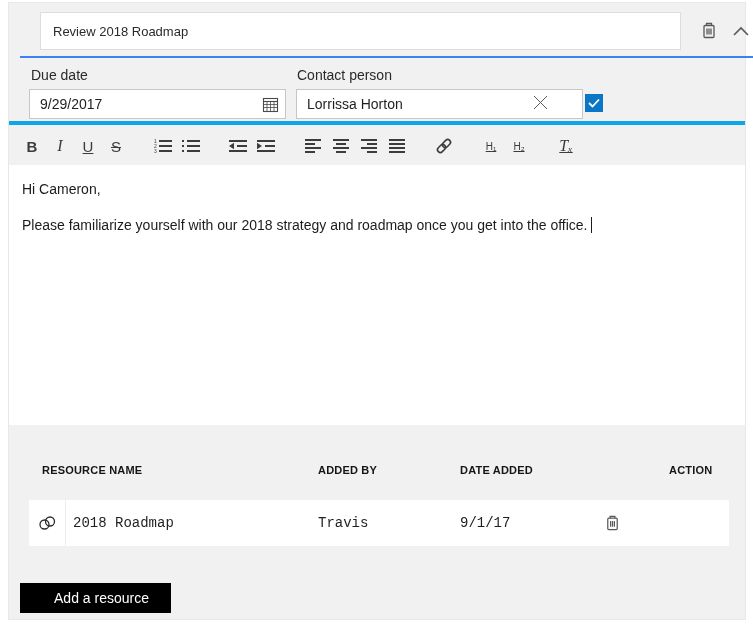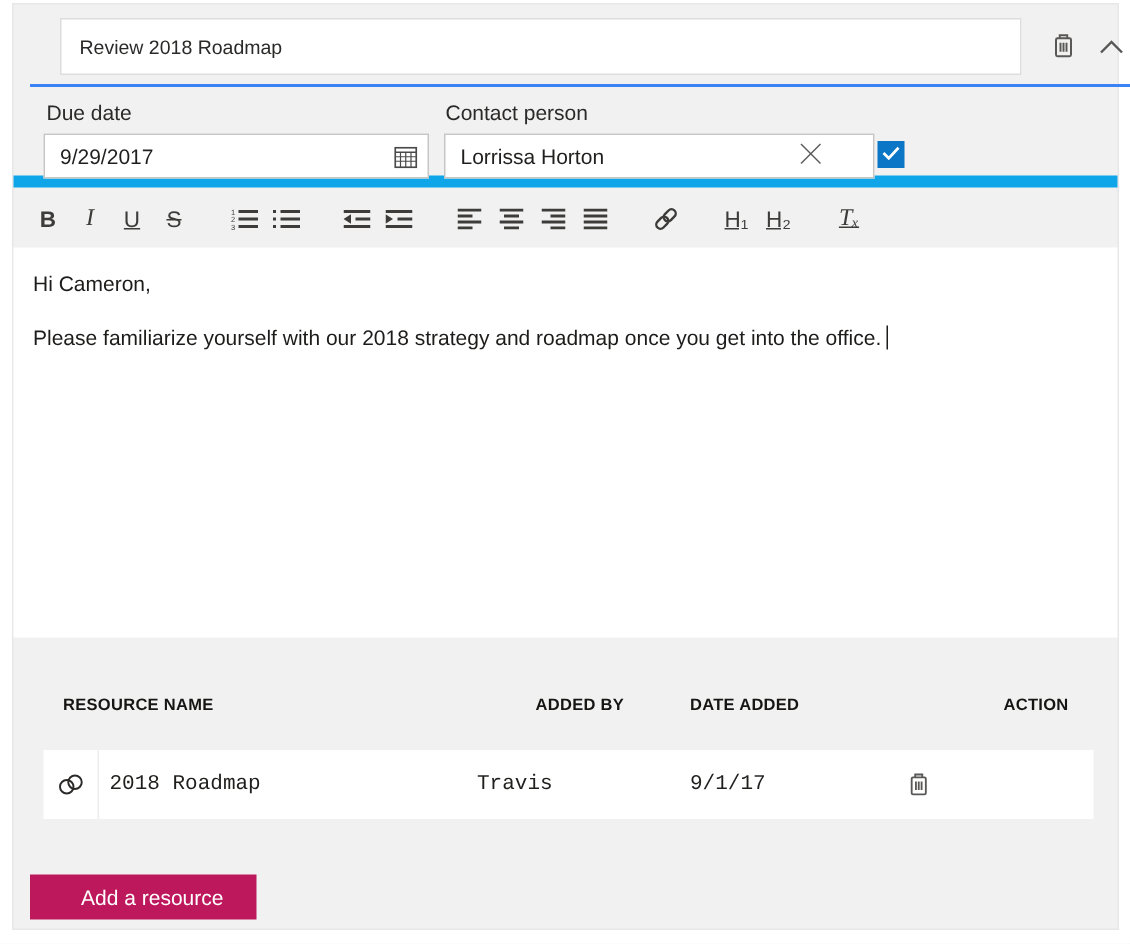--- a/index.html
+++ b/index.html
@@ -34,21 +34,21 @@
     position: absolute; width: 26px; height: 26px;
     background: transparent; border: none; cursor: pointer;
     display: flex; align-items: center; justify-content: center;
     color: #595857;
   }
   .hdr-trash { left: 676px; top: 15px; }
   .hdr-chevron { left: 708px; top: 16px; }
   
   .form-row {
     position: absolute; left: 0; top: 57px; width: 100%; height: 65px;
-    border-bottom: 8px solid #0ea5e9;
+    border-bottom: 4px solid #0ea5e9;
   }
   .field-label {
     position: absolute; top: 7px; font-size: 14px; color: #2b2a29;
   }
   .due-label { left: 22px; }
   .contact-label { left: 288px; }
   .text-input {
     position: absolute; top: 29px; height: 30px;
     background: #fff; border: 1px solid #c8c6c4;
     font-size: 14px; color: #201f1e; padding: 12px 10px;
@@ -82,21 +82,21 @@
     width: 28px; height: 30px; border: none; background: transparent;
     display: flex; align-items: center; justify-content: center;
     font-size: 15px; color: #3d3c3b; cursor: pointer;
     font-family: "Liberation Sans", sans-serif;
   }
   .tb-gap { width: 19px; }
   .g-bold { font-weight: 700; }
   .g-italic { font-style: italic; font-family: "Liberation Serif", serif; font-size: 16px; }
   .g-underline { text-decoration: underline; }
   .g-strike { text-decoration: line-through; }
-  .g-heading { font-size: 15px; text-decoration: underline; }
+  .g-heading { font-size: 10px; text-decoration: underline; }
   .g-clear { font-style: italic; font-family: "Liberation Serif", serif; font-size: 16px; text-decoration: underline; }
   .tb-btn svg { display: block; }
   
   .editor {
     position: absolute; left: 0; top: 162px; width: 100%; height: 260px;
     background: #ffffff; padding: 14px 13px;
     font-size: 14px; line-height: 20px; color: #1d1c1b;
     cursor: text;
   }
   .editor p { margin: 0 0 16px 0; }
@@ -104,21 +104,21 @@
     display: inline-block; width: 1px; height: 16px;
     background: #1d1c1b; vertical-align: -3px; margin-left: 3px;
   }
   
   .res-header-label {
     position: absolute; top: 461px;
     font-size: 11px; font-weight: 700; letter-spacing: 0.2px;
     color: #161514;
   }
   .col-name   { left: 33px; }
-  .col-added  { left: 309px; margin-left: 39px; }
+  .col-added  { left: 309px; }
   .col-date   { left: 451px; }
   .col-action { left: 614px; margin-left: 46px; }
   .res-row {
     position: absolute; left: 20px; top: 497px;
     width: 700px; height: 46px; background: #ffffff;
   }
   .res-icon-cell {
     position: absolute; left: 0; top: 0; width: 37px; height: 46px;
     border-right: 1px solid #ededed;
     display: flex; align-items: center; justify-content: center;
@@ -130,21 +130,21 @@
   .cell-date  { left: 431px; }
   .row-trash {
     position: absolute; left: 570px; top: 10px;
     width: 26px; height: 26px; border: none; background: transparent;
     display: flex; align-items: center; justify-content: center;
     color: #595857; cursor: pointer;
   }
   .add-btn {
     position: absolute; left: 11px; top: 580px;
     width: 151px; height: 30px;
-    background: #be185d; color: #ffffff;
+    background: #000000; color: #ffffff;
     border: none; font-size: 14px; cursor: pointer;
     font-family: "Liberation Sans", sans-serif;
     display: flex; align-items: center; justify-content: center; padding-left: 12px;
   }
 </style>
 </head>
 <body>
 
 <div class="panel">
 

